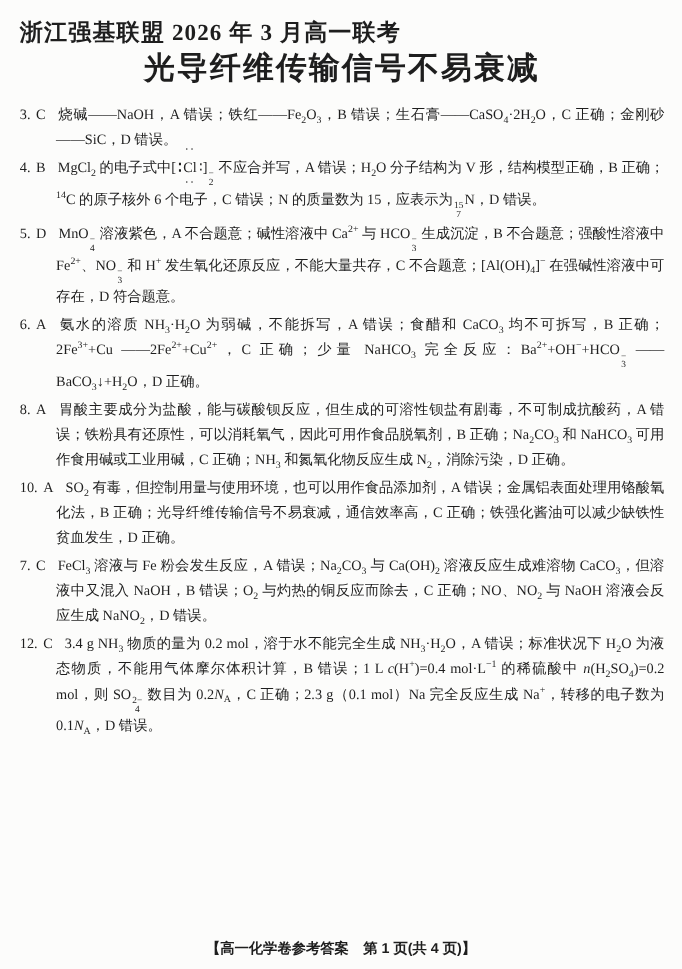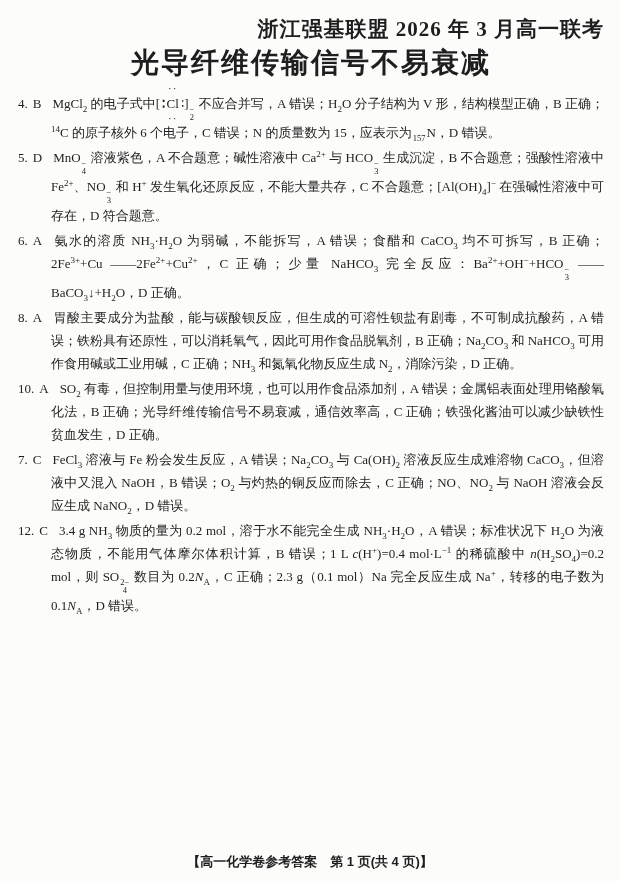--- a/index.html
+++ b/index.html
@@ -6,21 +6,21 @@
   body{
     width:620px;height:881px;
     background:#fcfcfb;
     font-family:"Liberation Serif","DejaVu Serif",serif;
     color:#1e1e1e;
     position:relative;
     overflow:hidden;
   }
   .page{padding:10px 16px 0 18px;}
   .title1{
-    text-align:right;font-weight:bold;
+    text-align:left;font-weight:bold;
     font-size:21px;line-height:30px;margin:4px 0 0 0;
     letter-spacing:1px;
   }
   .title2{
     text-align:center;font-weight:bold;
     font-size:28px;line-height:38px;margin:0 0 10px 0;
     letter-spacing:2px;
   }
   .items{margin-top:8px;}
   .item{
@@ -36,21 +36,21 @@
   sub,sup{font-size:9px;line-height:0;}
   i{font-style:italic;}
   
   .stk{
     display:inline-flex;flex-direction:column;align-items:center;
     font-size:8.5px;line-height:8px;
     vertical-align:-4px;text-indent:0;padding:0 1px;
   }
   
   .iso{
-    display:inline-flex;align-items:center;
+    display:inline-flex;flex-direction:column;align-items:center;
     font-size:8.5px;line-height:8px;
     vertical-align:-4px;text-indent:0;padding:0 1px;
   }
   
   .cl{position:relative;display:inline-block;text-indent:0;margin:0 2px;}
   .cl .ca,.cl .cb{
     position:absolute;left:50%;transform:translateX(-50%);
     font-size:11px;line-height:6px;letter-spacing:1px;
   }
   .cl .ca{top:-7px;}
@@ -64,20 +64,21 @@
 </style>
 </head>
 <body>
 
 <div class="page">
 
   <div class="title1">浙江强基联盟 2026 年 3 月高一联考</div>
   <div class="title2">光导纤维传输信号不易衰减</div>
 
   <div class="items">
+    <div class="item"><span class="num">3.</span><span class="ans">C</span><span class="txt">烧碱——NaOH，A 错误；铁红——Fe<sub>2</sub>O<sub>3</sub>，B 错误；生石膏——CaSO<sub>4</sub>·2H<sub>2</sub>O，C 正确；金刚砂——SiC，D 错误。</span></div>
     <div class="item"><span class="num">4.</span><span class="ans">B</span><span class="txt">MgCl<sub>2</sub> 的电子式中[∶<span class="cl"><span class="ca">··</span>Cl<span class="cb">··</span></span>∶]<span class="stk">
             <span>−</span>
             <span>2</span>
           </span> 不应合并写，A 错误；H<sub>2</sub>O 分子结构为 V 形，结构模型正确，B 正确；<sup>14</sup>C 的原子核外 6 个电子，C 错误；N 的质量数为 15，应表示为<span class="iso">
             <span>15</span>
             <span>7</span>
           </span>N，D 错误。</span></div>
     <div class="item"><span class="num">5.</span><span class="ans">D</span><span class="txt">MnO<span class="stk">
             <span>−</span>
             <span>4</span>

